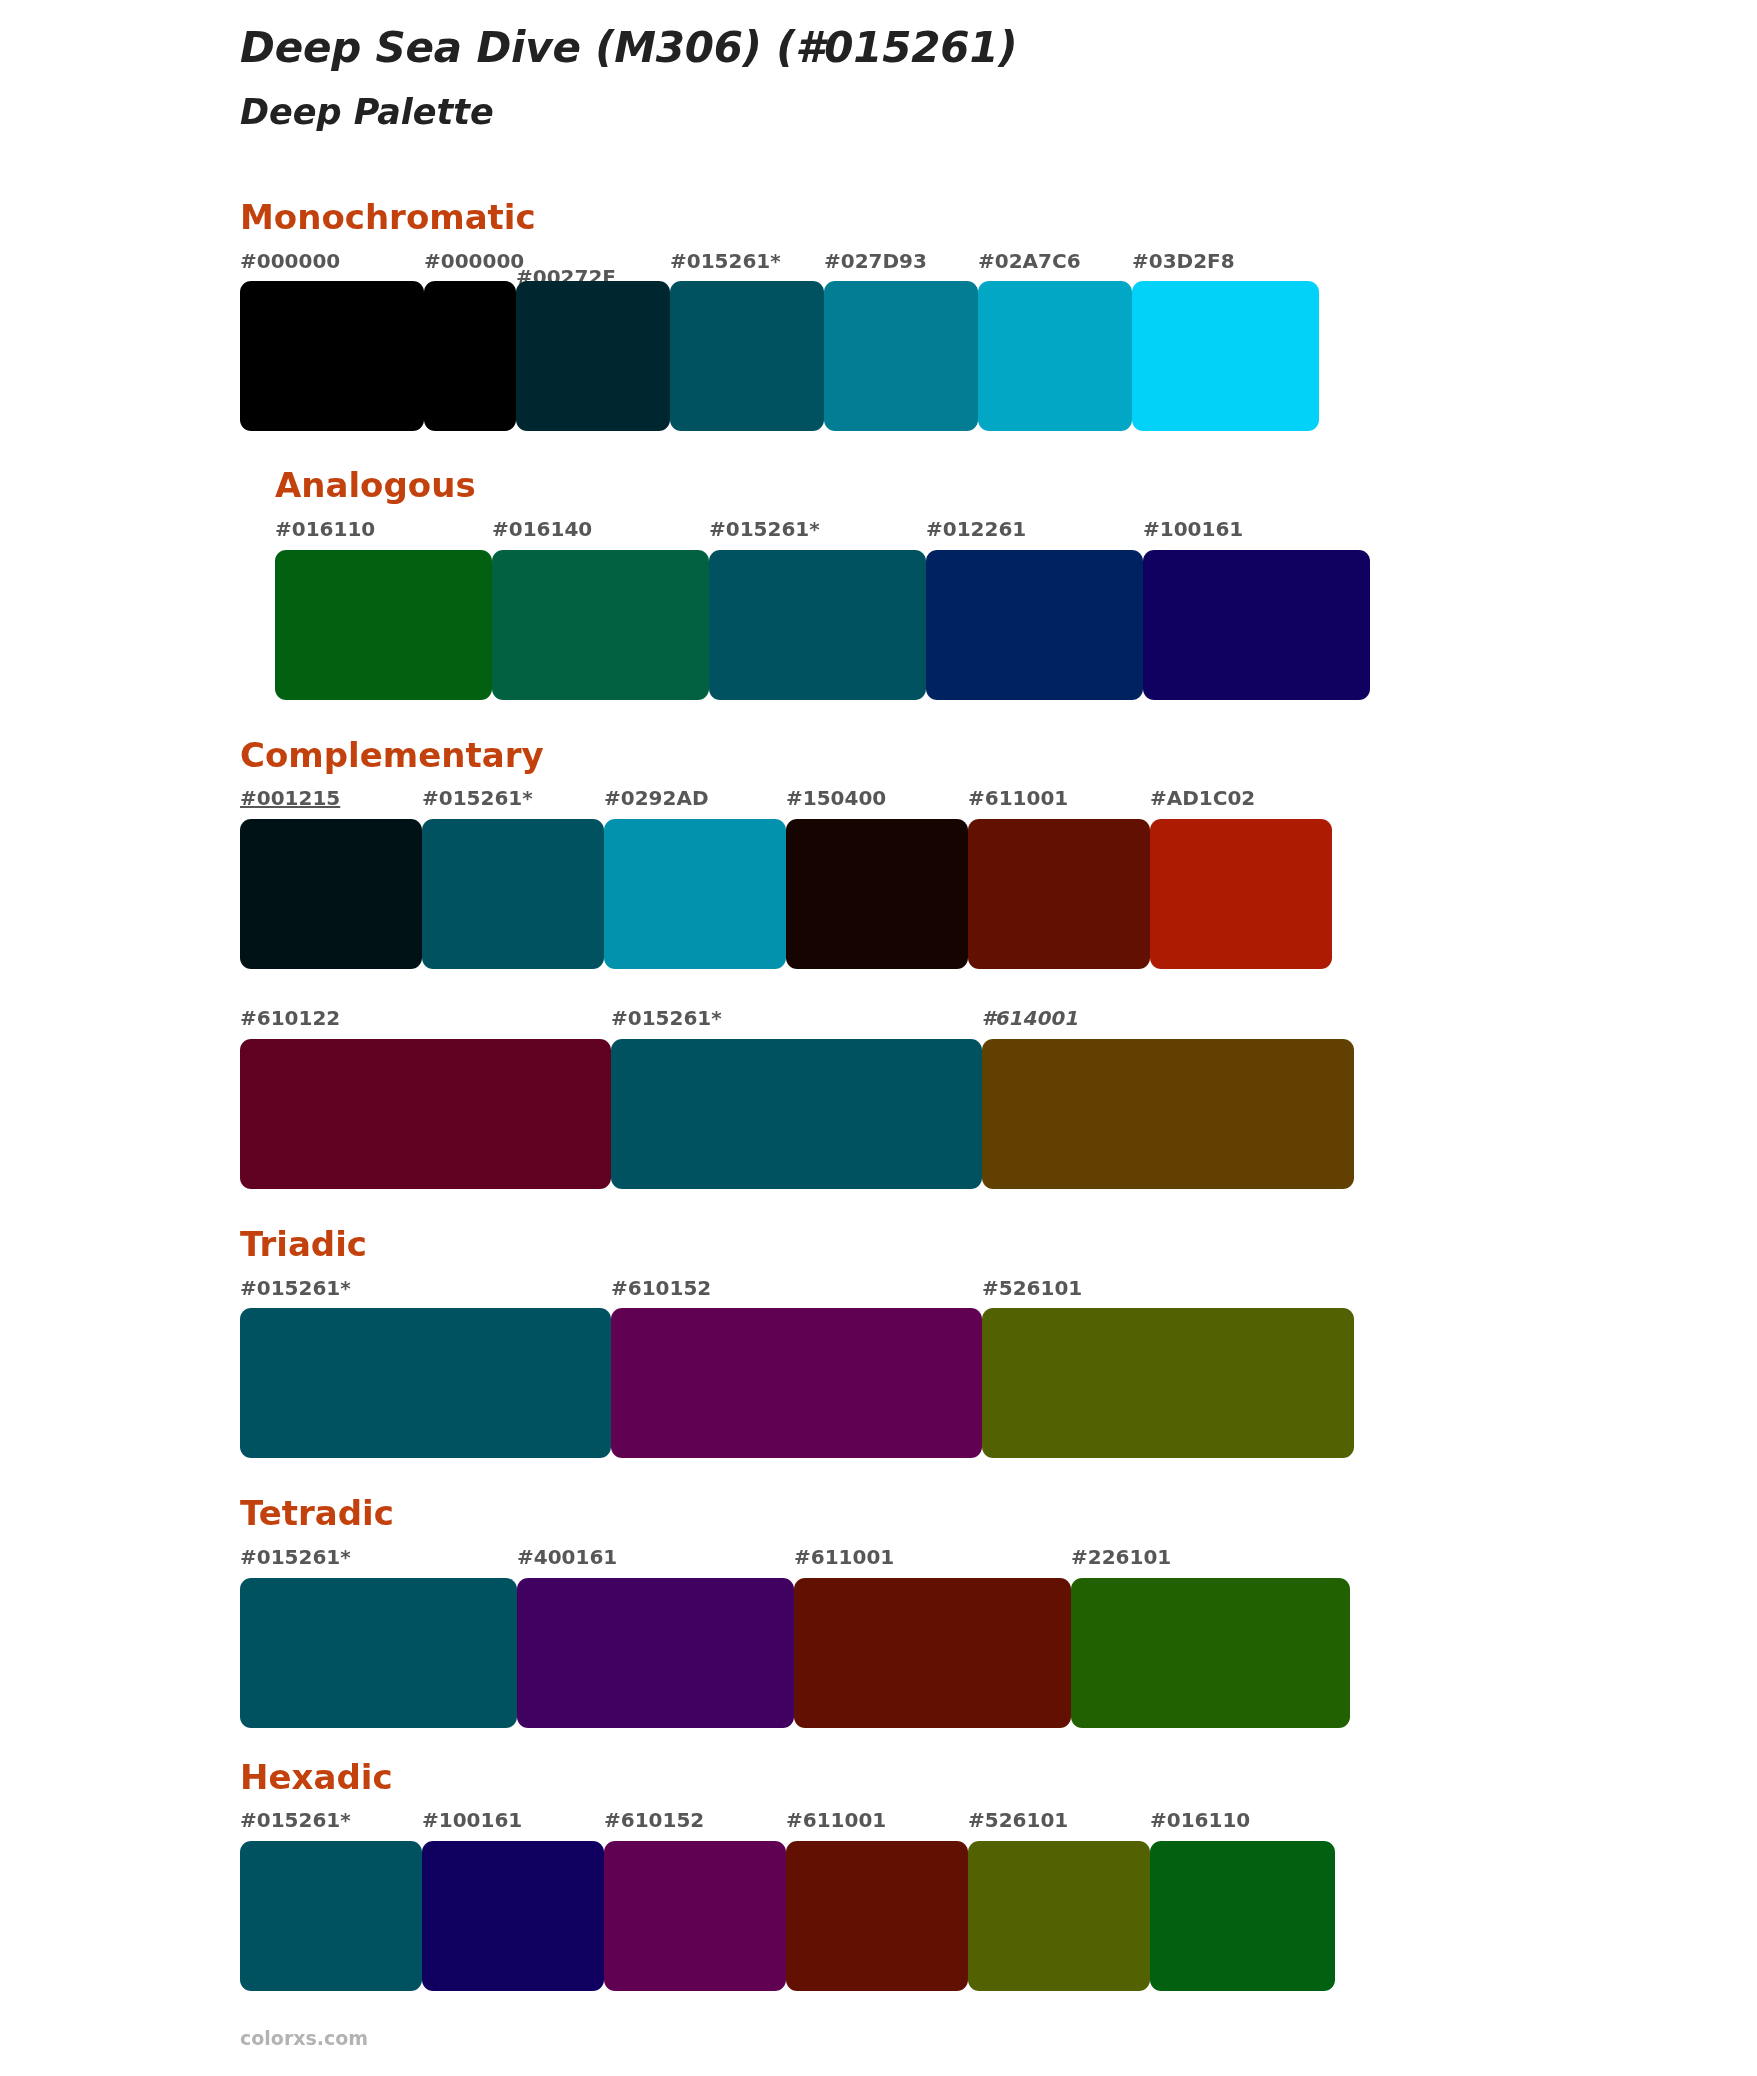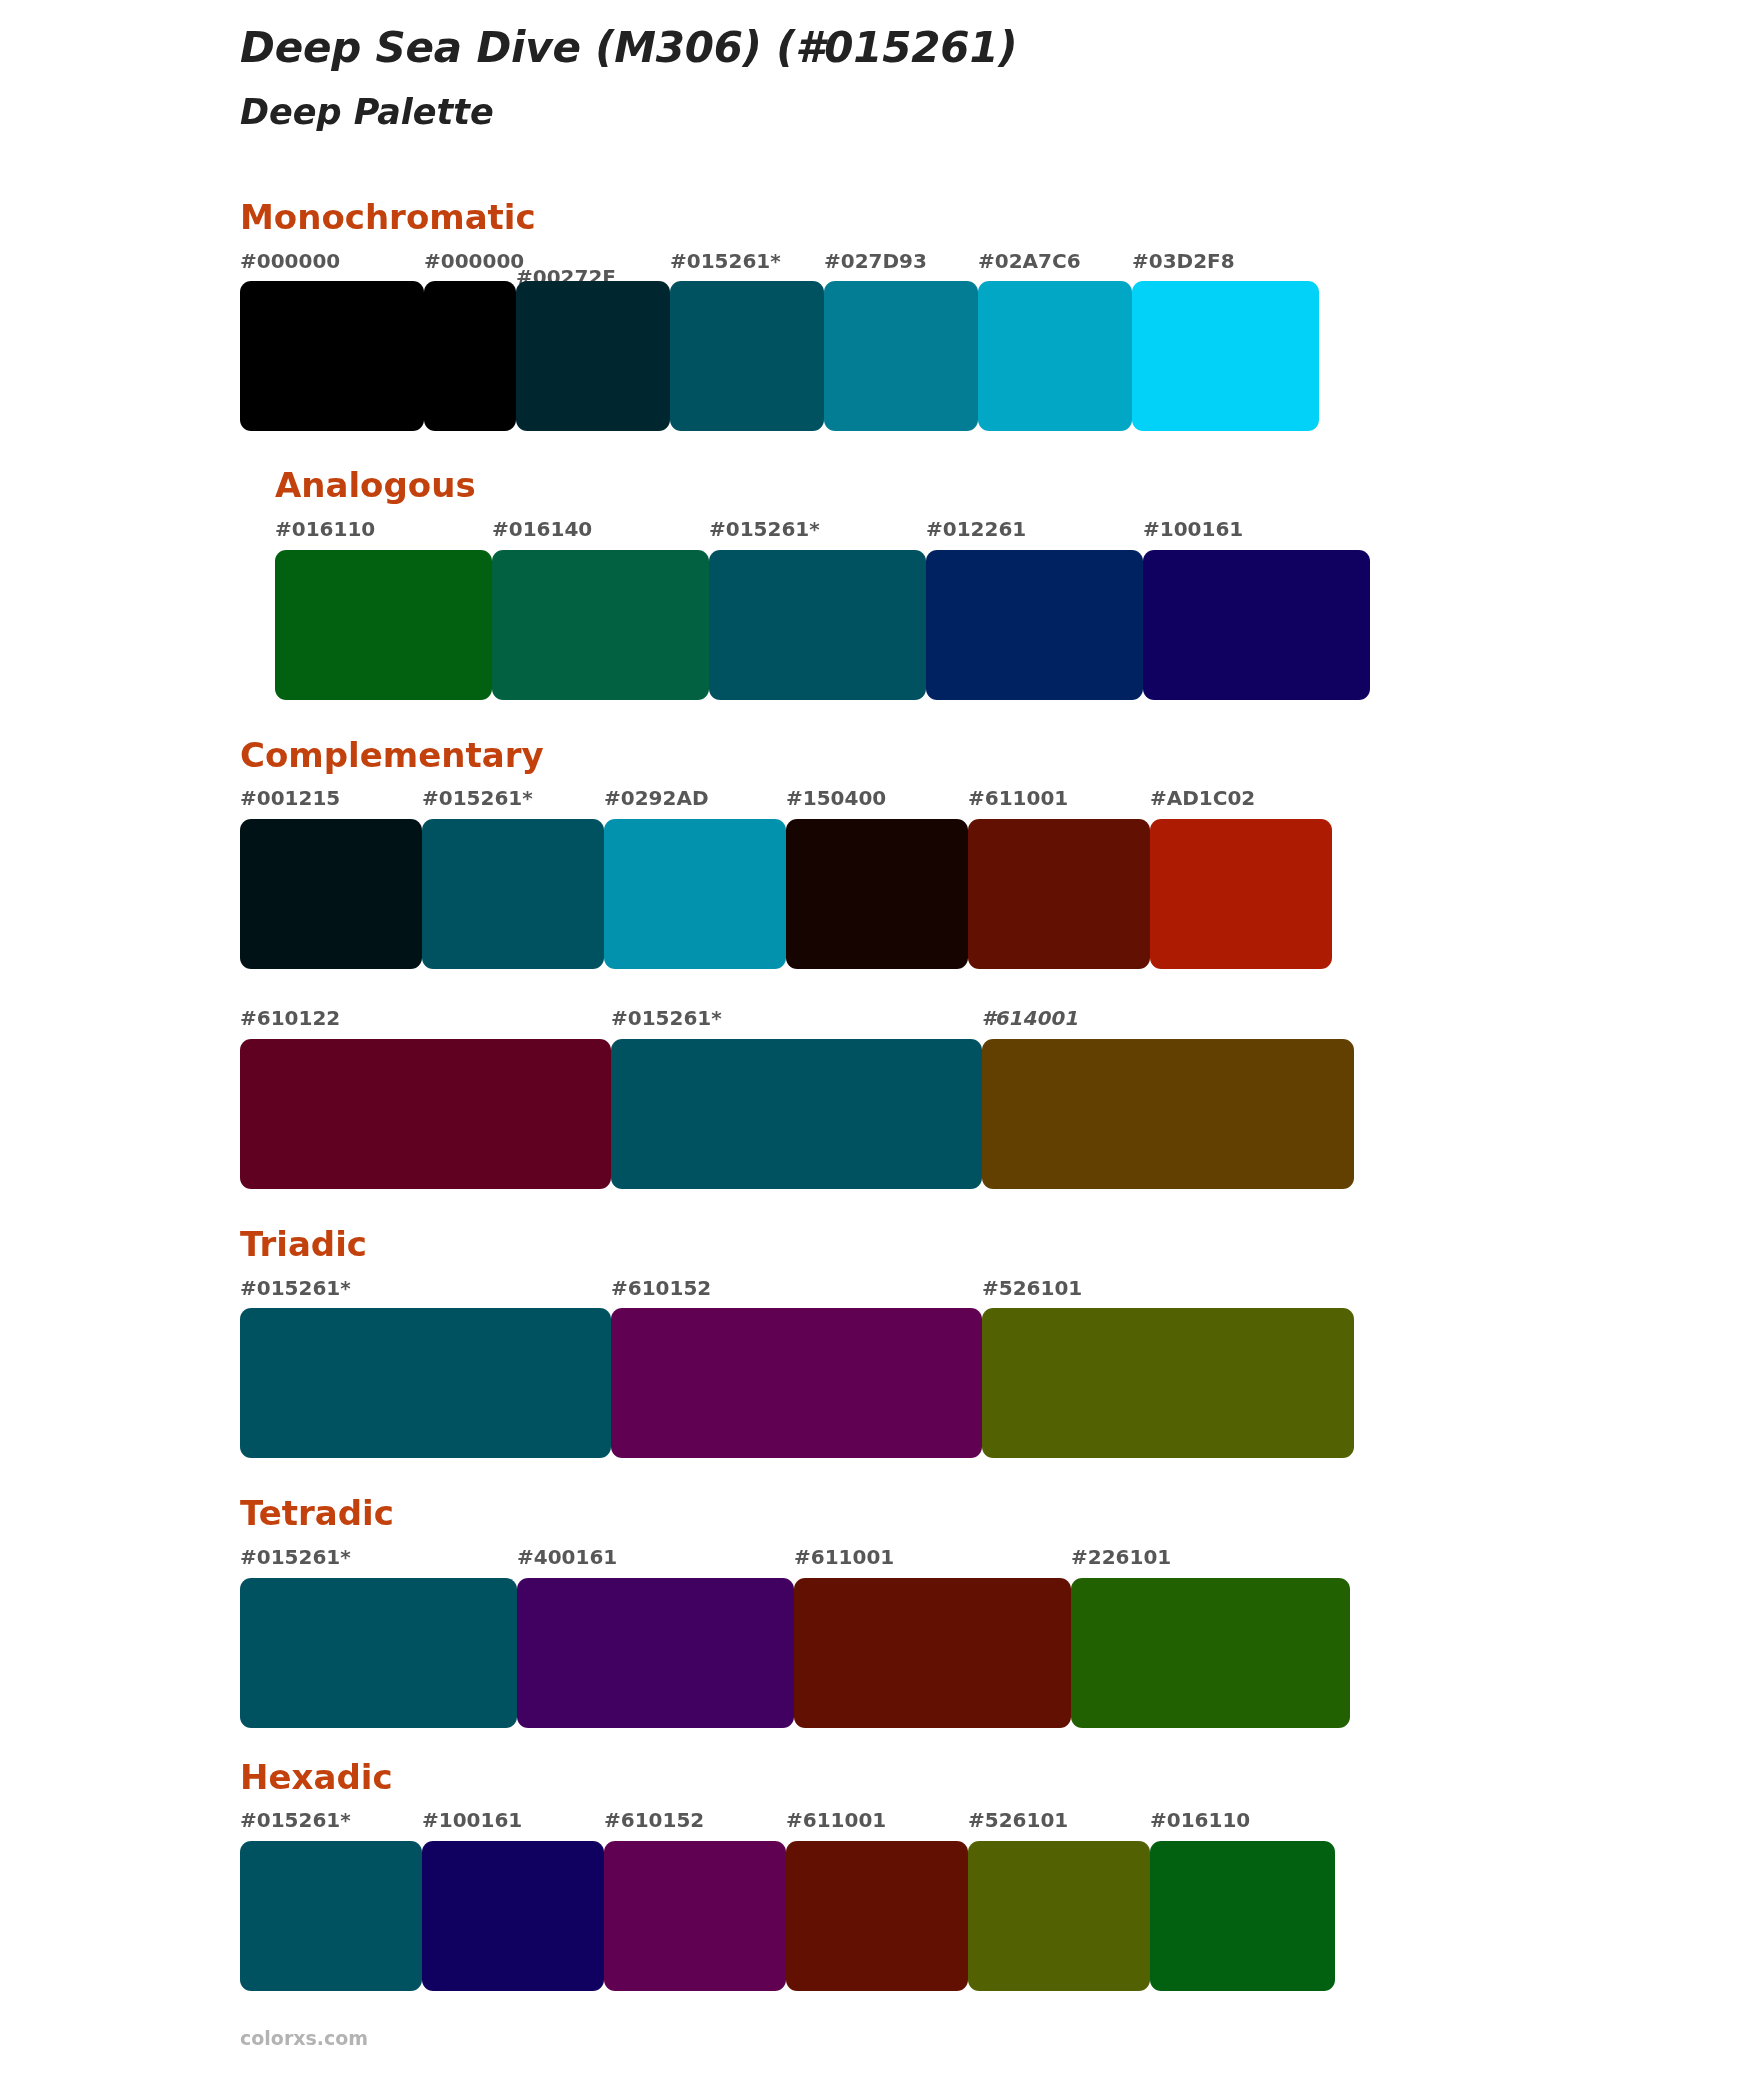--- a/index.html
+++ b/index.html
@@ -143,21 +143,21 @@
           <div class="swatch" style="width: 217px; background: rgb(1, 97, 16);"></div>
           <div class="swatch" style="width: 217px; background: rgb(1, 97, 64);"></div>
           <div class="swatch" style="width: 217px; background: rgb(1, 82, 97);"></div>
           <div class="swatch" style="width: 217px; background: rgb(1, 34, 97);"></div>
           <div class="swatch" style="width: 227px; background: rgb(16, 1, 97);"></div>
         </div>
       </div>
       <div class="section sec-complement">
         <div class="section-title">Complementary</div>
         <div class="labels-row" style="width: 1093px;">
-          <div class="swatch-label" style="width: 182px;">#001215</div>
+          <div class="swatch-label" style="width: 182px; text-decoration: underline;">#001215</div>
           <div class="swatch-label" style="width: 182px;">#015261*</div>
           <div class="swatch-label" style="width: 182px;">#0292AD</div>
           <div class="swatch-label" style="width: 182px;">#150400</div>
           <div class="swatch-label" style="width: 182px;">#611001</div>
           <div class="swatch-label" style="width: 182px;">#AD1C02</div>
         </div>
         <div class="swatch-row" style="width: 1093px;">
           <div class="swatch" style="width: 182px; background: rgb(0, 18, 21);"></div>
           <div class="swatch" style="width: 182px; background: rgb(1, 82, 97);"></div>
           <div class="swatch" style="width: 182px; background: rgb(2, 146, 173);"></div>

